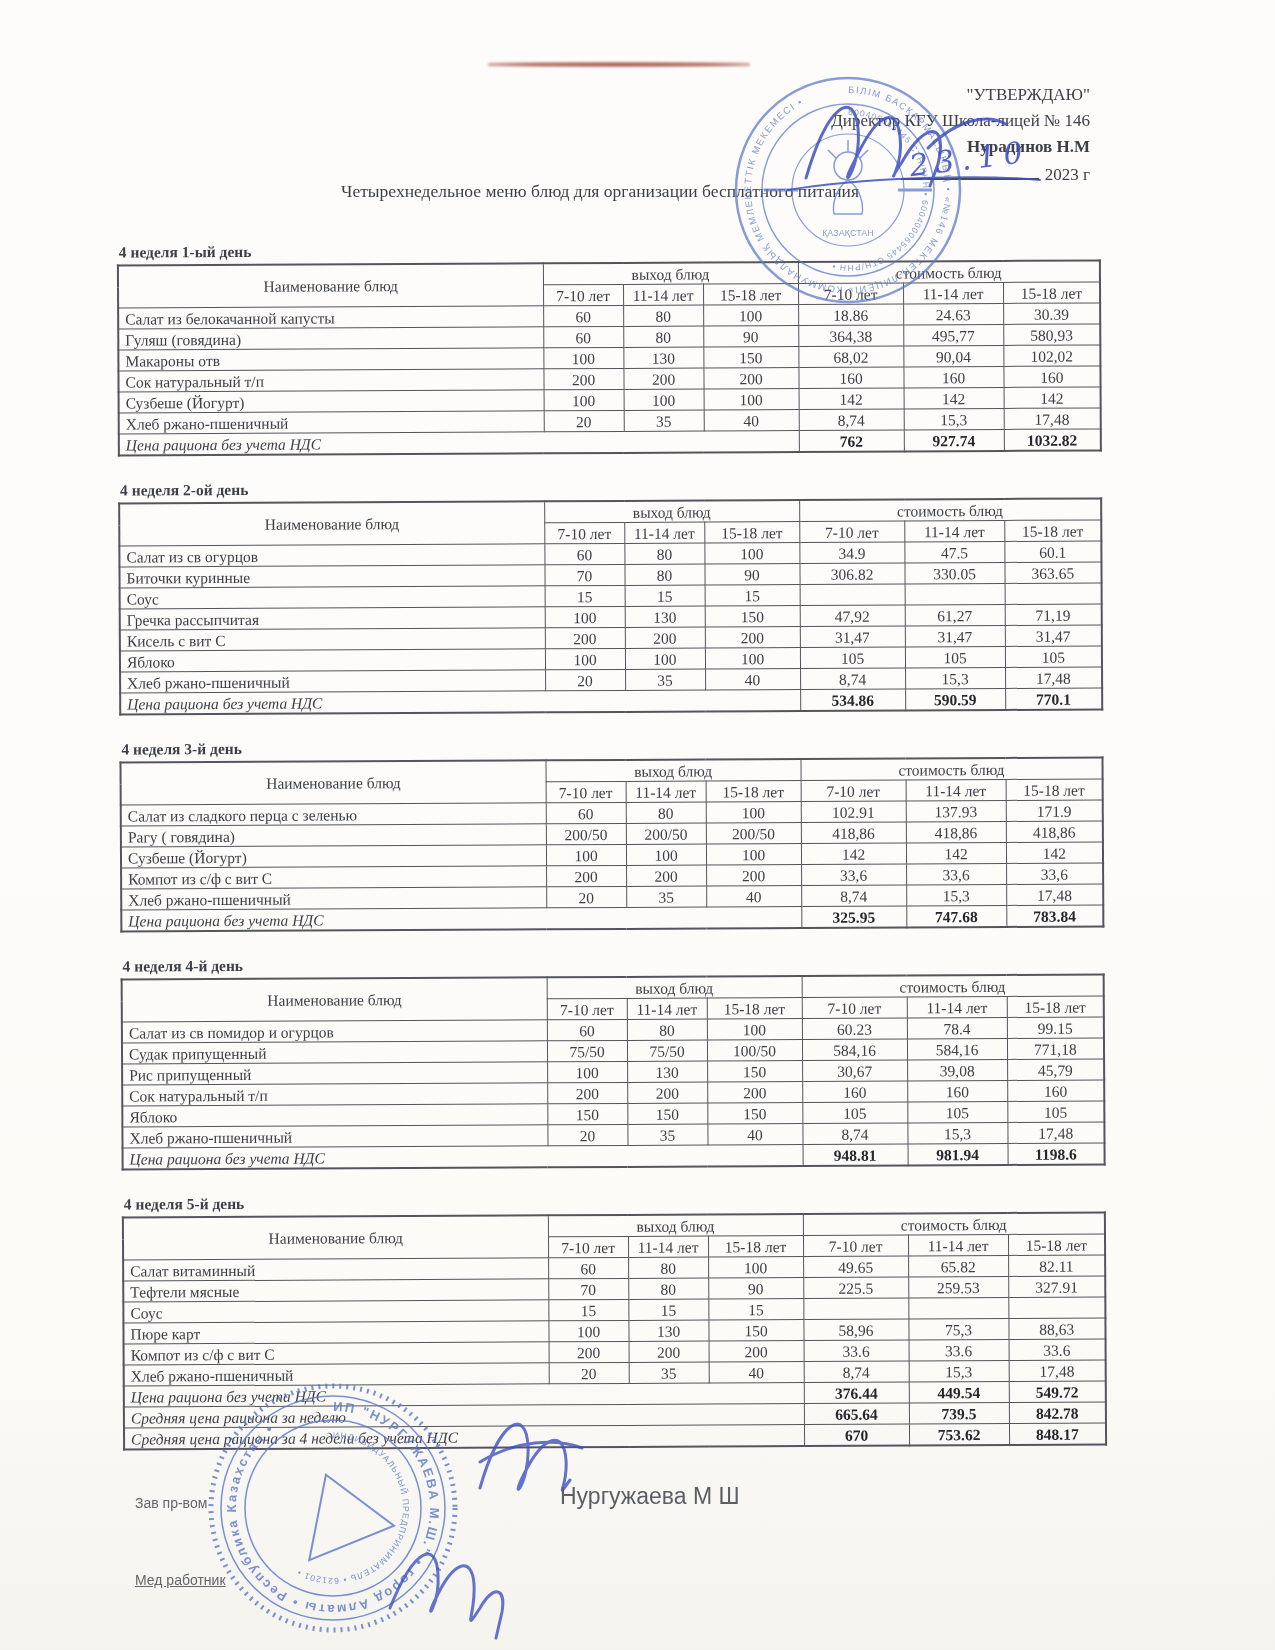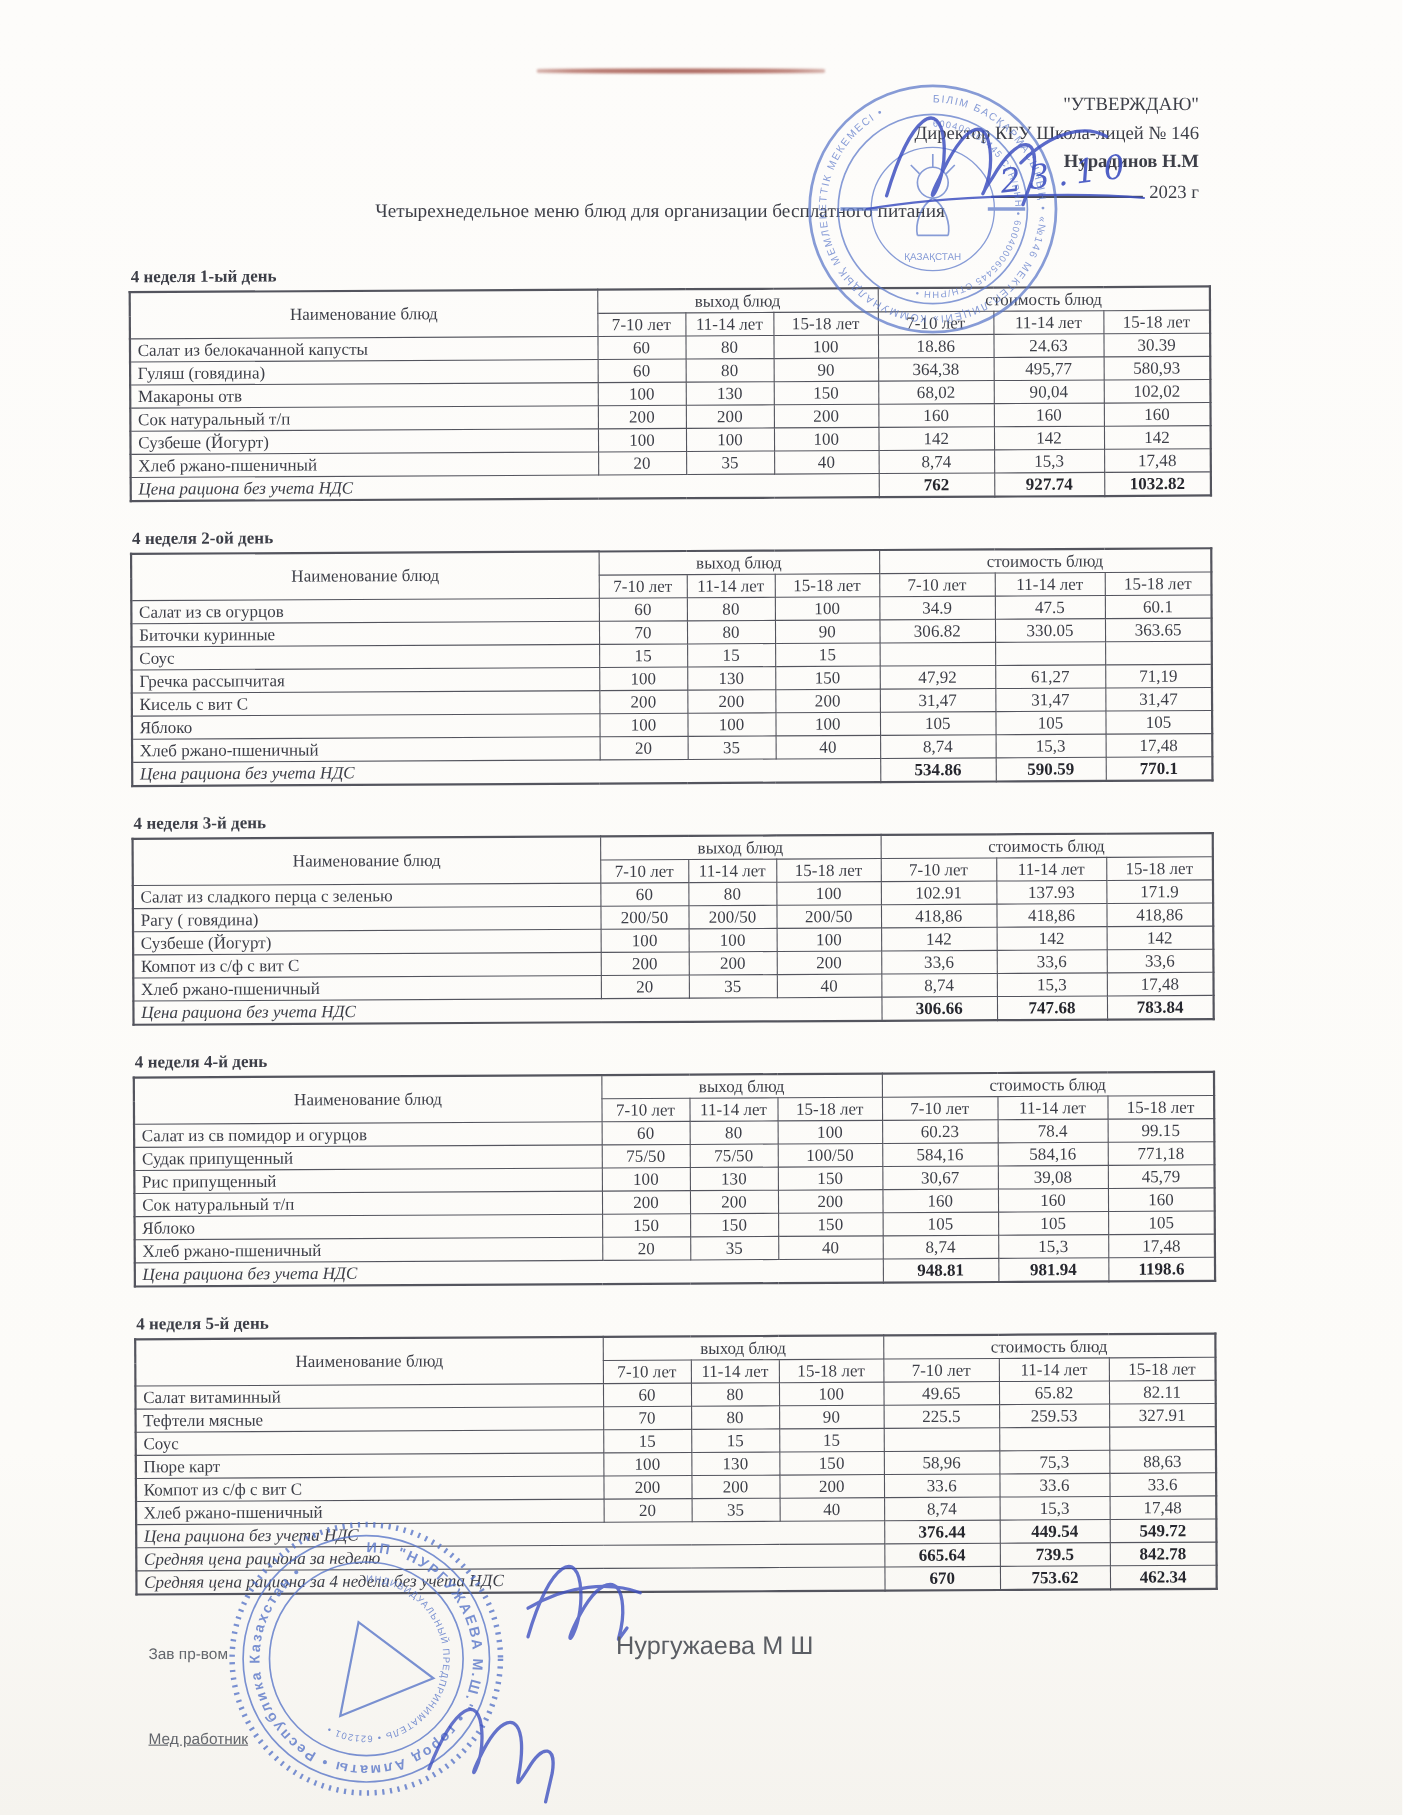--- a/index.html
+++ b/index.html
@@ -357,21 +357,21 @@
               <td class="c-name">Хлеб ржано-пшеничный</td>
               <td class="c-num">20</td>
               <td class="c-num">35</td>
               <td class="c-num">40</td>
               <td class="c-num">8,74</td>
               <td class="c-num">15,3</td>
               <td class="c-num">17,48</td>
             </tr>
             <tr class="footer-row">
               <td class="f-label" colspan="4">Цена рациона без учета НДС</td>
-              <td class="c-num">306.66</td>
+              <td class="c-num">325.95</td>
               <td class="c-num">747.68</td>
               <td class="c-num">783.84</td>
             </tr>
           </tbody>
       </table>
     </section>
 
     <section class="menu-section">
       <div class="day-label">4 неделя 4-й день</div>
       <table class="menu">
@@ -555,21 +555,21 @@
             <tr class="footer-row">
               <td class="f-label" colspan="4">Средняя цена рациона за неделю</td>
               <td class="c-num">665.64</td>
               <td class="c-num">739.5</td>
               <td class="c-num">842.78</td>
             </tr>
             <tr class="footer-row">
               <td class="f-label" colspan="4">Средняя цена рациона за 4 недели без учета НДС</td>
               <td class="c-num">670</td>
               <td class="c-num">753.62</td>
-              <td class="c-num">462.34</td>
+              <td class="c-num">848.17</td>
             </tr>
           </tbody>
       </table>
     </section>
   </div>
 
   <svg class="stamp stamp-top" width="240" height="240" viewBox="0 0 240 240" opacity="0.72">
     <defs>
       <path id="topRing" d="M 120 23 A 97 97 0 1 1 119.99 23"></path>
       <path id="topInner" d="M 120 45 A 75 75 0 1 1 119.99 45"></path>

